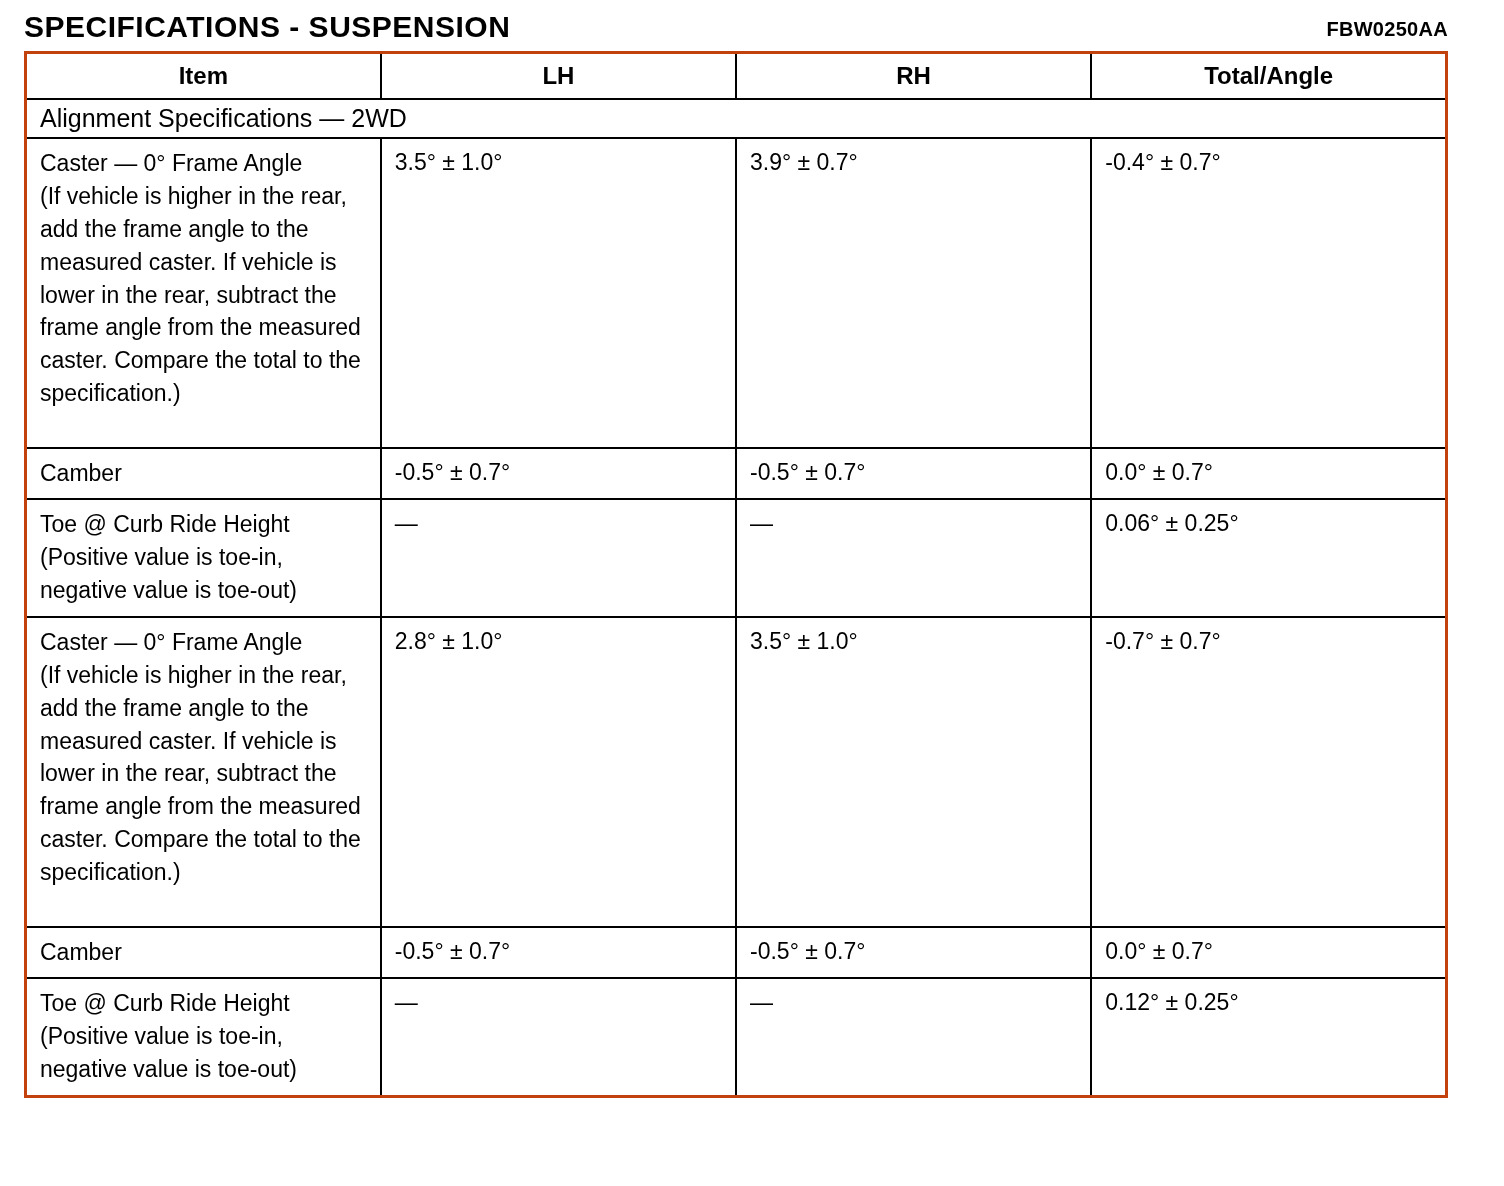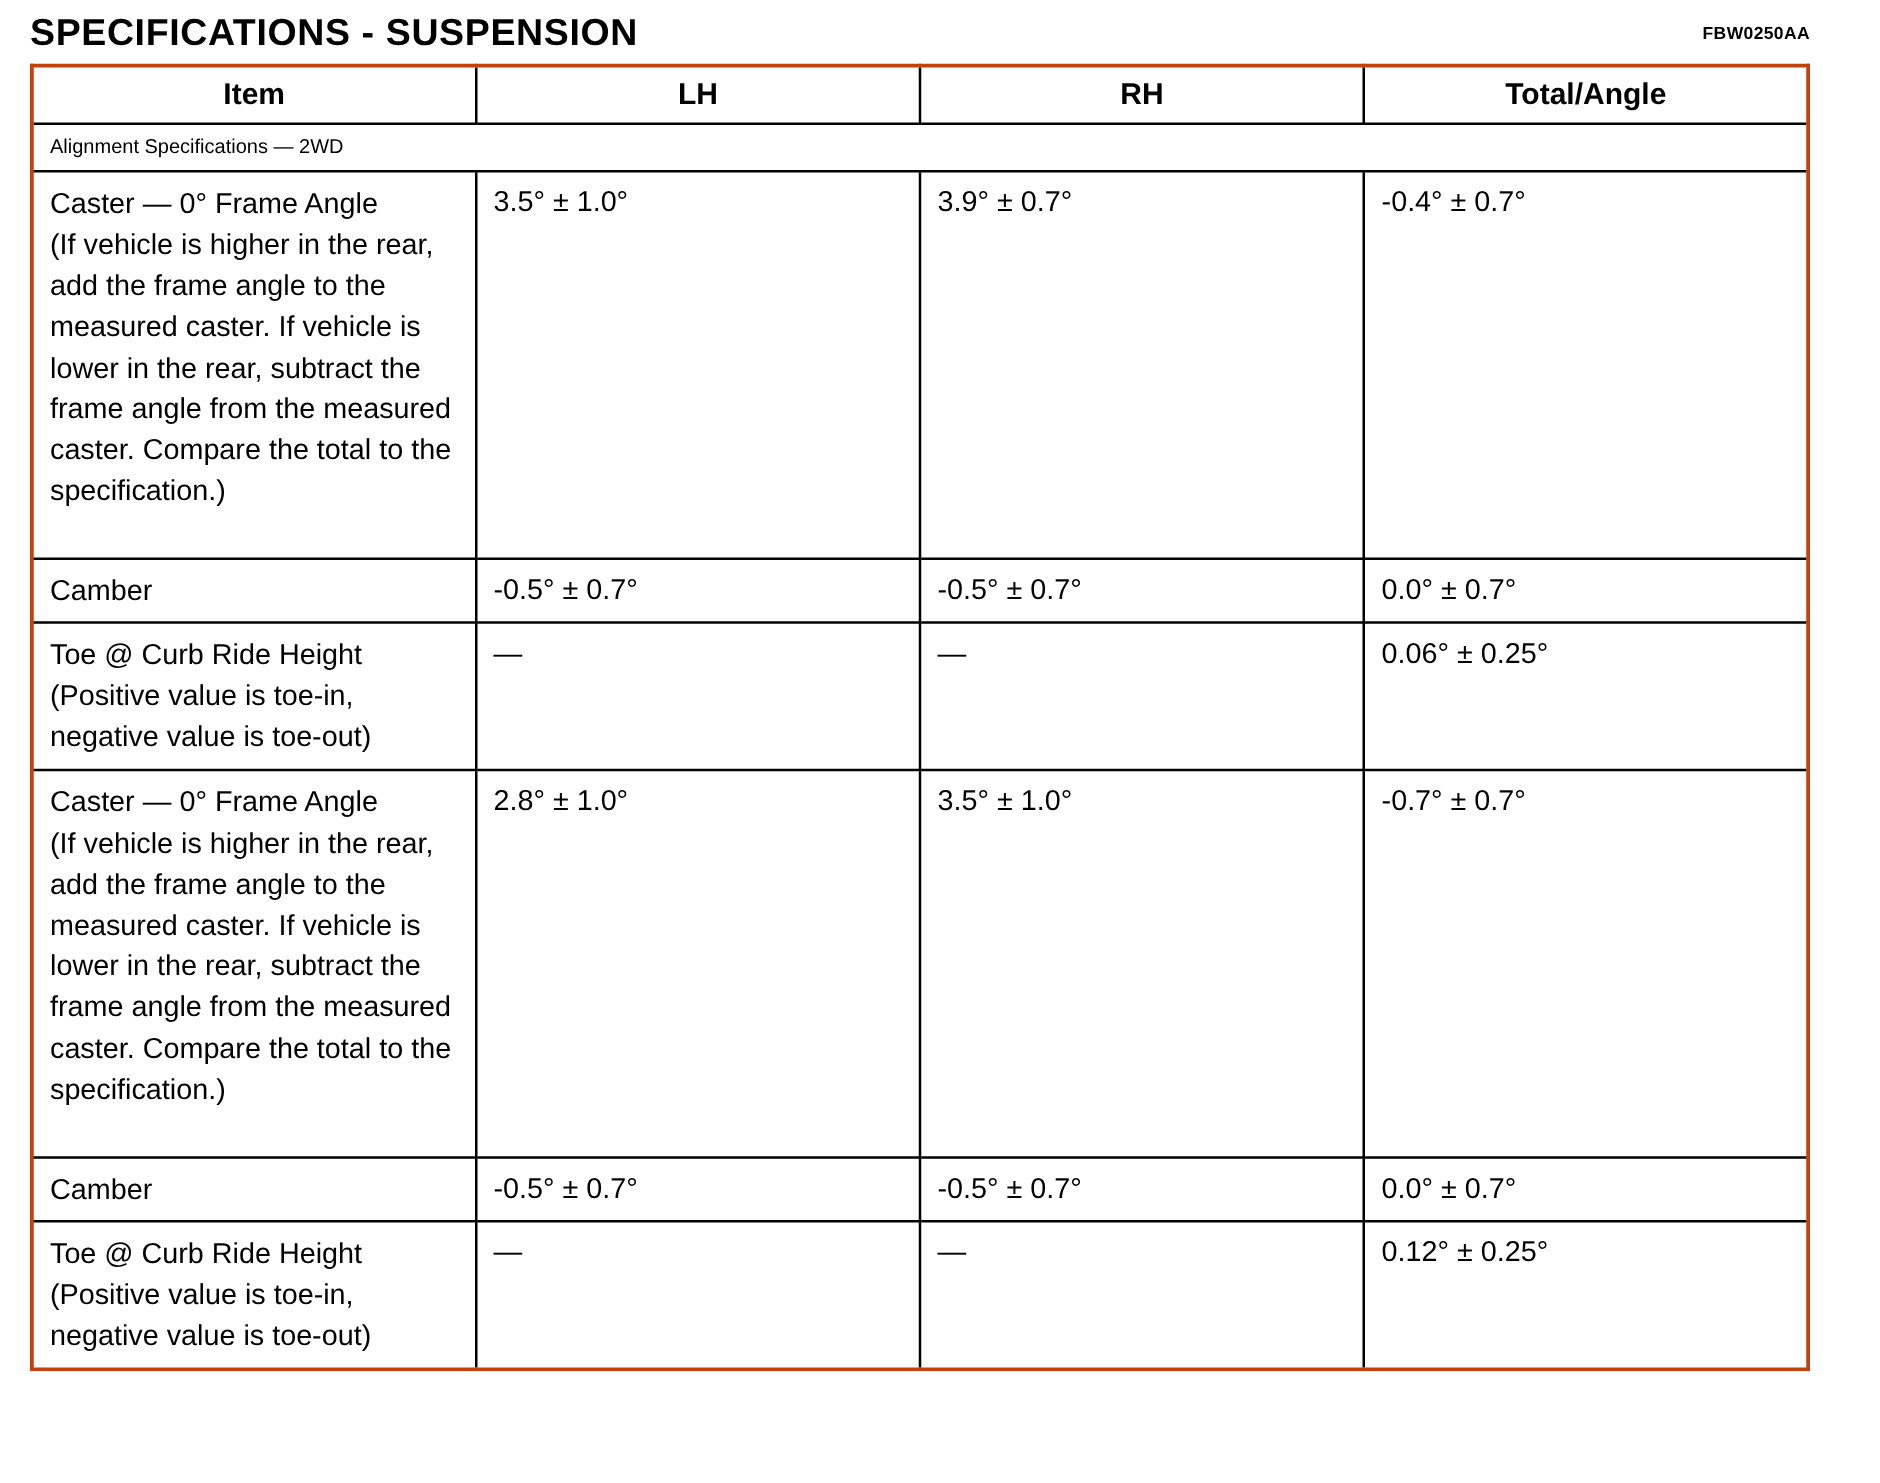--- a/index.html
+++ b/index.html
@@ -9,32 +9,32 @@
     color: #000000;
     font-family: "Liberation Sans", sans-serif;
   }
   .page {
     width: 1424px;
     margin: 10px 0 0 24px;
   }
   .header-row {
     display: flex;
     justify-content: space-between;
-    align-items: center;
+    align-items: flex-end;
     margin-bottom: 7px;
   }
   .page-title {
     font-size: 30px;
     font-weight: bold;
     margin: 0;
     letter-spacing: 0.5px;
     font-family: "Liberation Sans", sans-serif;
   }
   .doc-code {
-    font-size: 14px;
+    font-size: 20px;
     font-weight: bold;
     padding-bottom: 3px;
     letter-spacing: 0.3px;
   }
   table.spec-table {
     border-collapse: collapse;
     width: 100%;
     border: 3px solid #c2410c;
     table-layout: fixed;
   }
@@ -49,21 +49,21 @@
   }
   .spec-table th {
     text-align: center;
     vertical-align: middle;
     font-weight: bold;
     font-size: 24px;
     height: 36px;
     padding: 4px;
   }
   td.section-cell {
-    font-size: 16px;
+    font-size: 25px;
     height: 28px;
     vertical-align: middle;
     padding-top: 4px;
     padding-bottom: 4px;
   }
   tr.h-tall td { height: 292px; }
   tr.h-std td { height: 31px; }
   tr.h-toe td { height: 100px; }
   .item-cell {
     white-space: pre-line;

